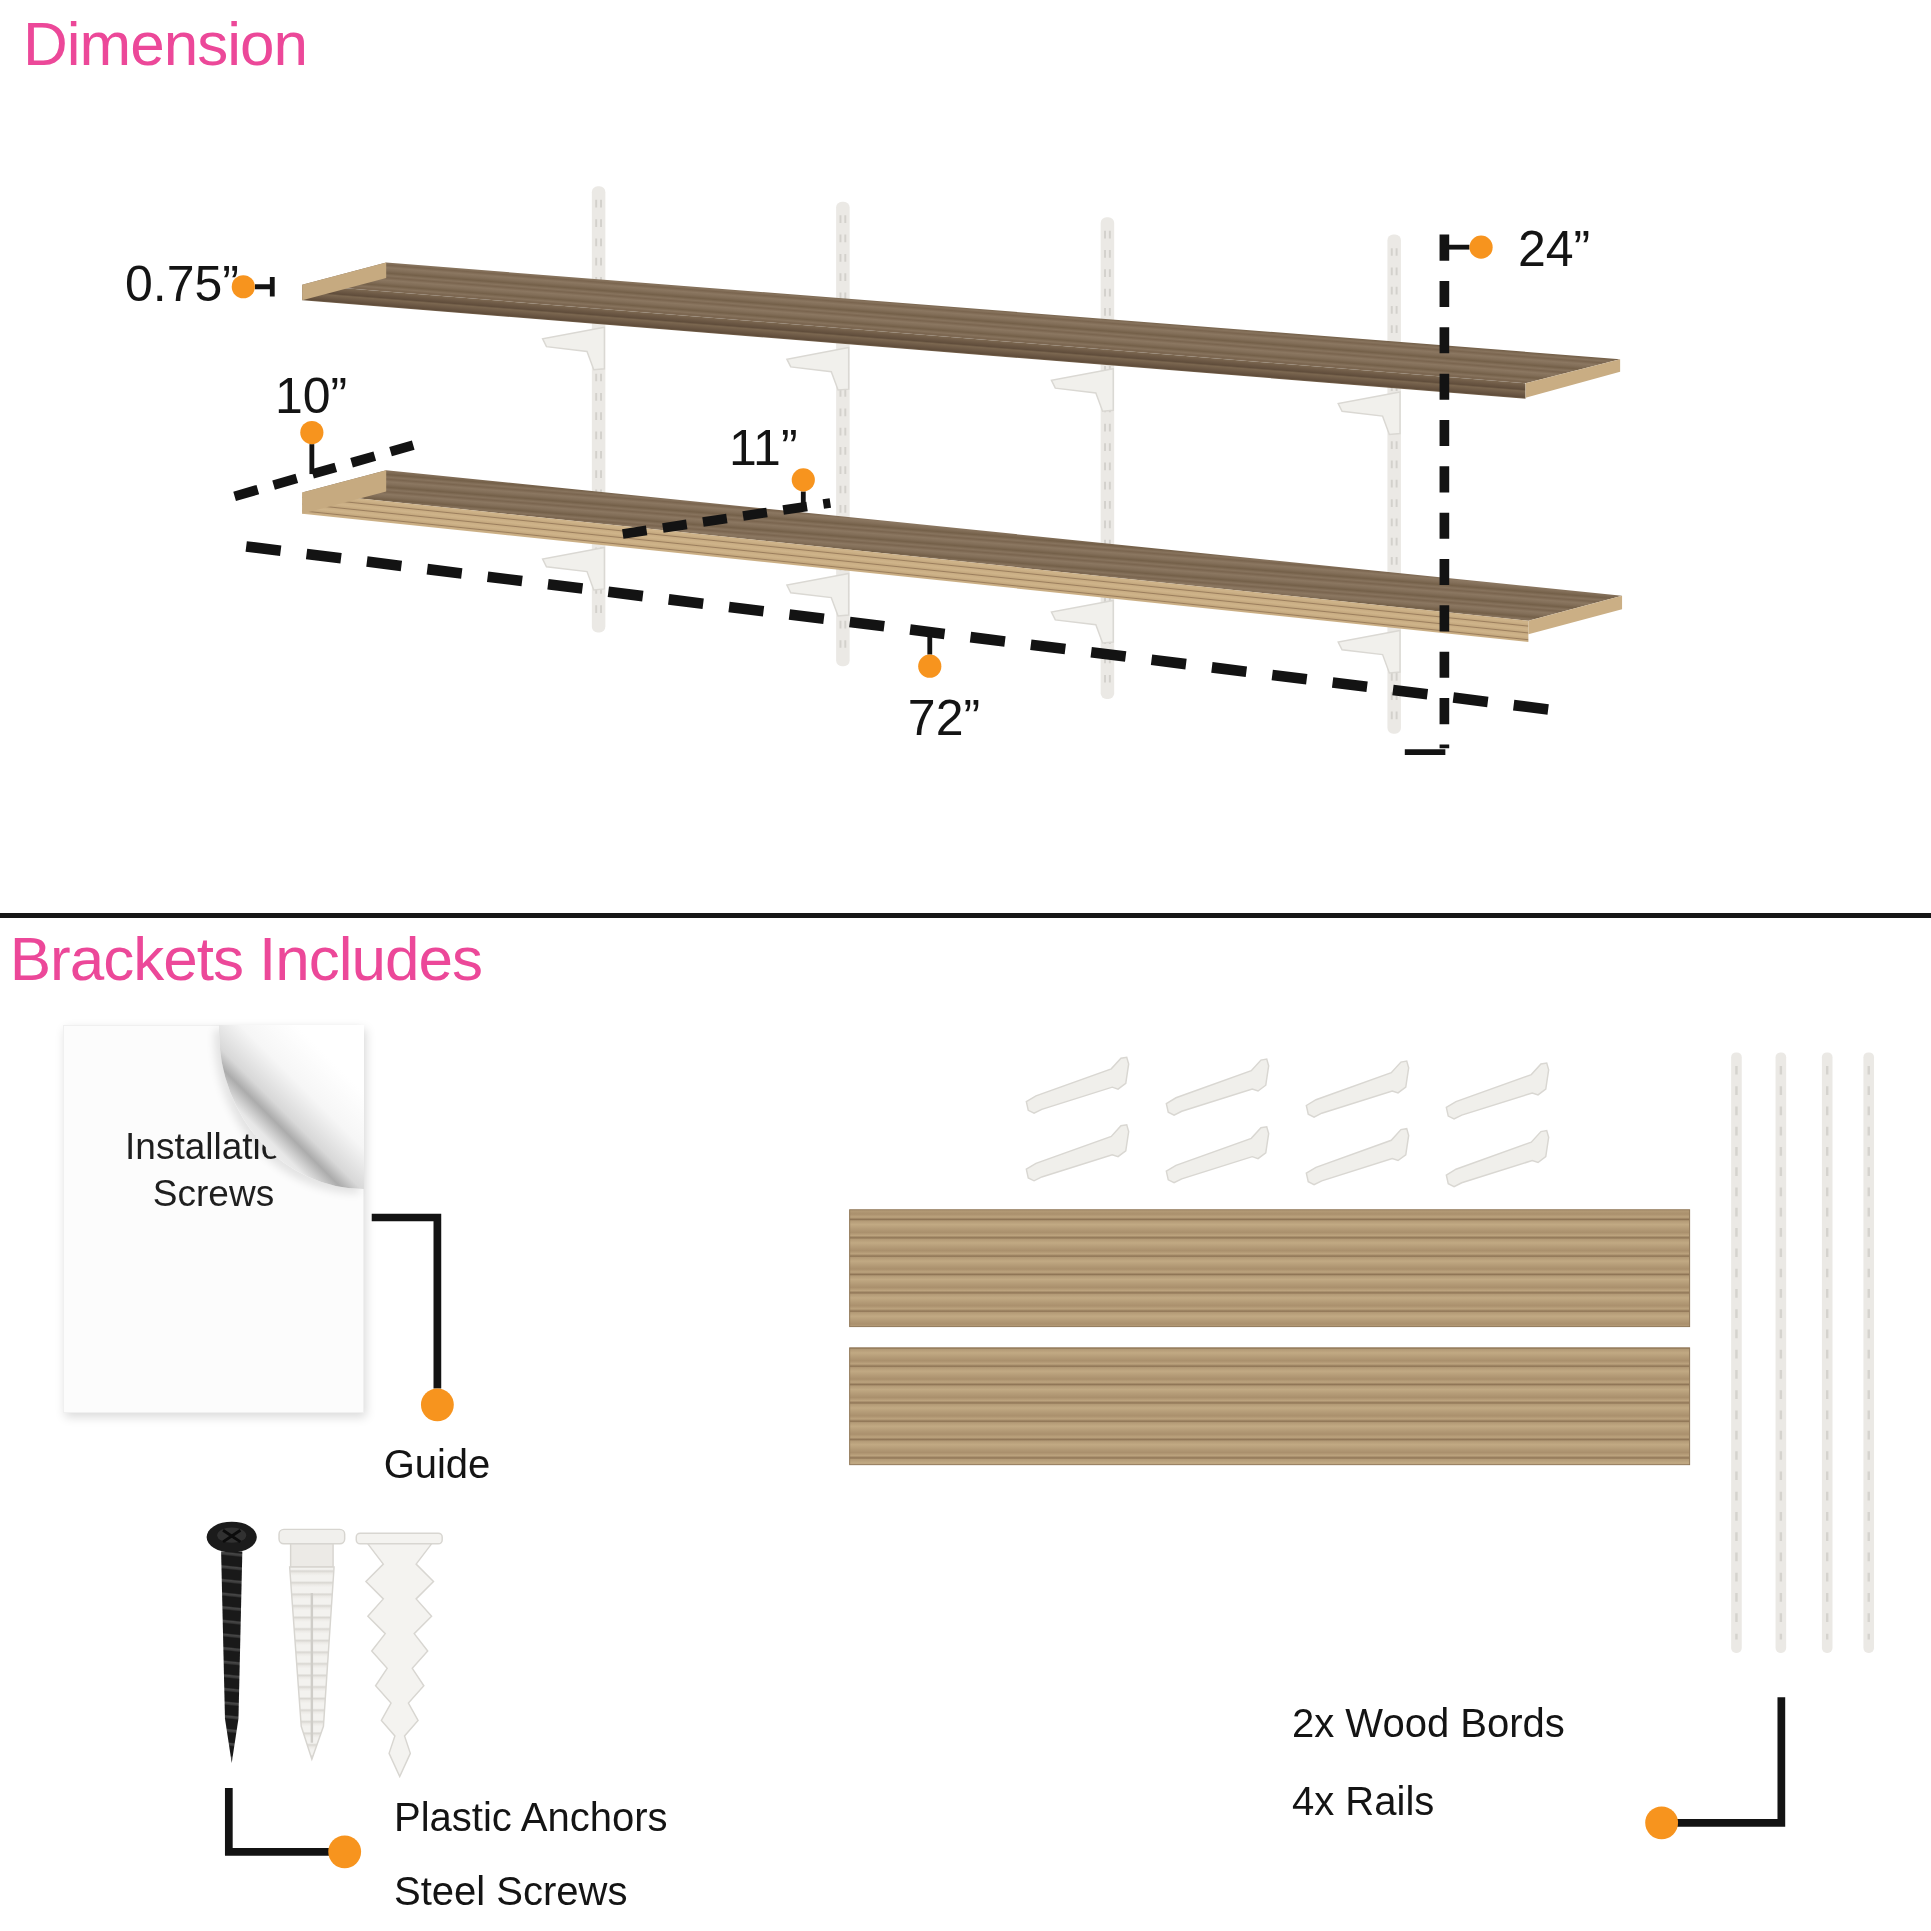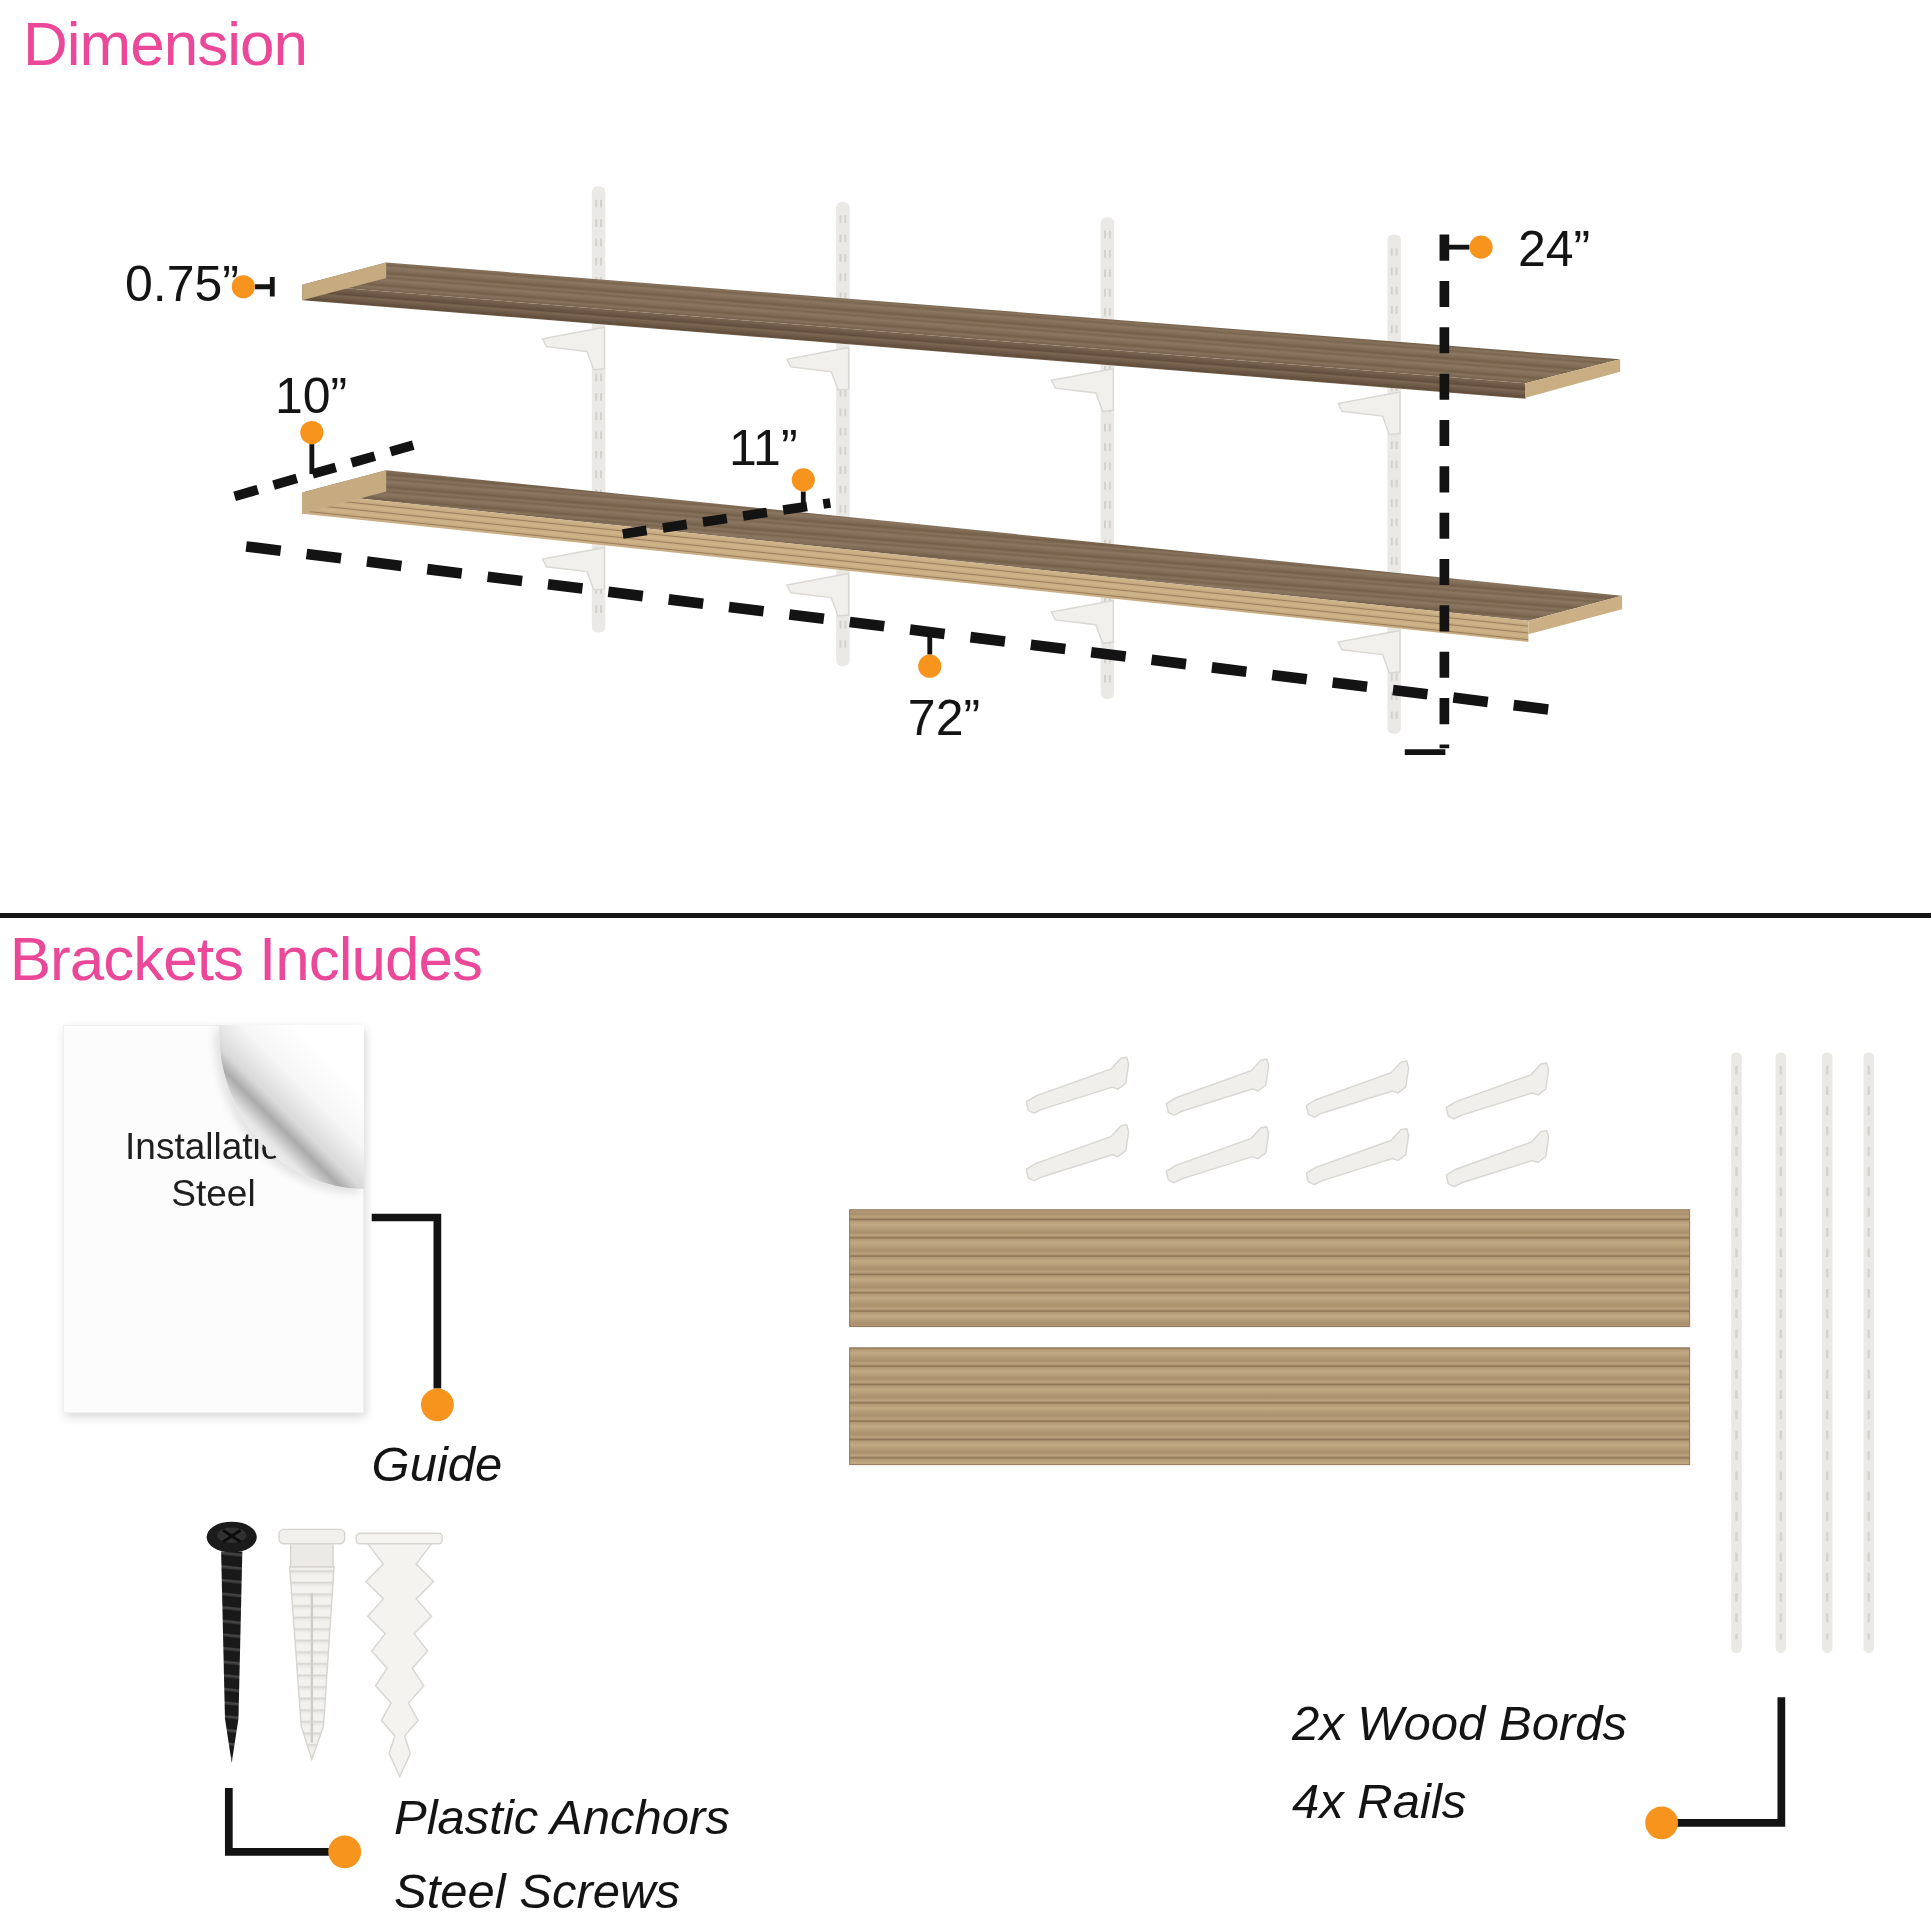--- a/index.html
+++ b/index.html
@@ -1,20 +1,20 @@
 <!DOCTYPE html>
 <html><head>
 <meta charset="utf-8">
 <style>
   html,body{margin:0;padding:0;background:#ffffff;}
   body{width:1931px;height:1931px;position:relative;font-family:"Liberation Sans",sans-serif;color:#141414;overflow:hidden;}
   .abs{position:absolute;}
   .section-title{font-size:62px;letter-spacing:-1px;color:#ec4899;white-space:nowrap;}
   .dim-label{font-size:50px;color:#141414;white-space:nowrap;}
-  .big-label{font-size:49px;color:#141414;white-space:nowrap;line-height:74px;font-style:italic;}
+  .big-label{font-size:40px;color:#141414;white-space:nowrap;line-height:74px;}
   svg{position:absolute;left:0;top:0;}
   #divider{left:0;top:913px;width:1931px;height:4.8px;background:#161616;}
   
   #manual-paper{left:63px;top:1025px;width:299px;height:386px;background:#fcfcfc;
     box-shadow:1.9px 3.9px 9.7px rgba(0,0,0,0.15);border:1px solid #f0f0f0;}
   #manual-text{position:absolute;left:0;top:97px;width:100%;text-align:center;
     font-size:37px;line-height:47px;color:#1f1f1f;}
   #manual-curl{position:absolute;top:-1px;right:-1px;width:145px;height:164px;
     background:linear-gradient(225deg,#ffffff 22%,#f6f6f6 40%,#d8d8d8 54%,#ababab 60%,#e7e7e7 68%,#fafafa 82%);
     border-bottom-left-radius:100% 96%;box-shadow:-4.8px 4.8px 8.7px rgba(0,0,0,0.10);}
@@ -214,21 +214,21 @@
 <div class="abs dim-label" style="left:1502px;top:220px;margin-left:16px;">24”</div>
 <div class="abs dim-label" style="left:886px;top:689px;width:116px;text-align:center;">72”</div>
 
 <div id="divider" class="abs"></div>
 
 <div class="abs section-title" style="left:9.7px;top:923px;">Brackets Includes</div>
 
 <div id="manual-paper" class="abs">
   <div id="manual-text">
     <div>Installation</div>
-    <div>Steel</div>
+    <div>Screws</div>
   </div>
   <div id="manual-curl"></div>
 </div>
 
 <div class="abs big-label" style="left:331px;top:1427px;width:212px;text-align:center;">Guide</div>
 
 <div class="abs big-label" style="left:394px;top:1780px;">
   <div>Plastic Anchors</div>
   <div>Steel Screws</div>
 </div>

